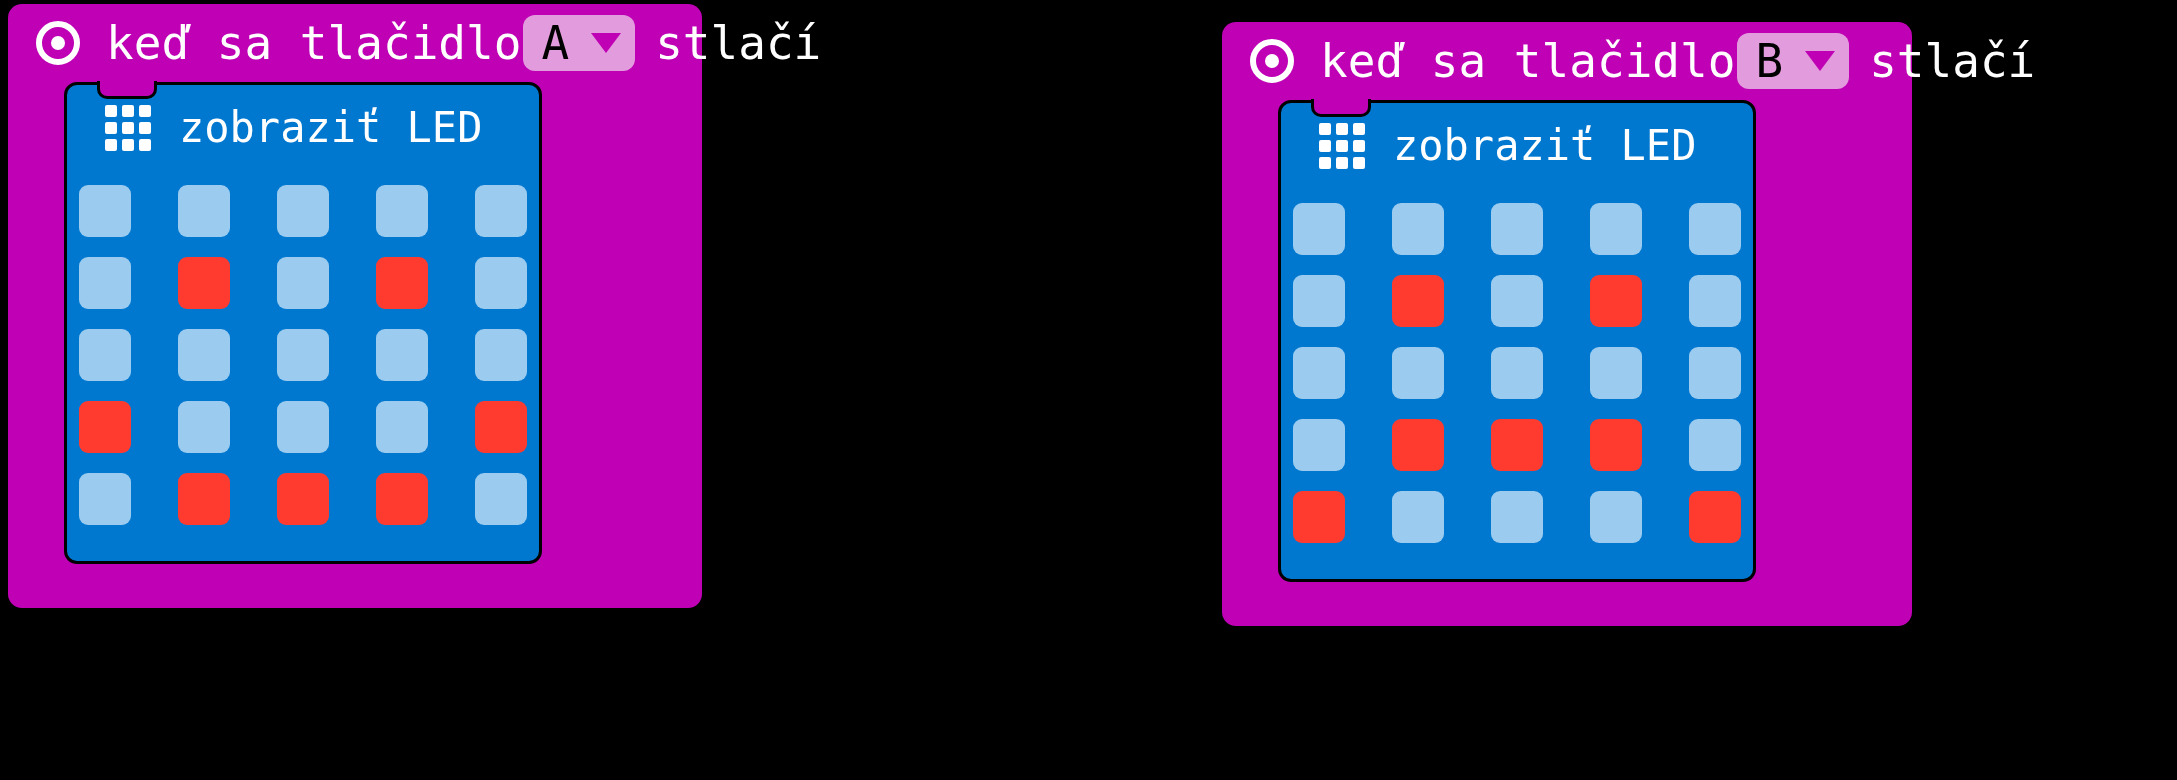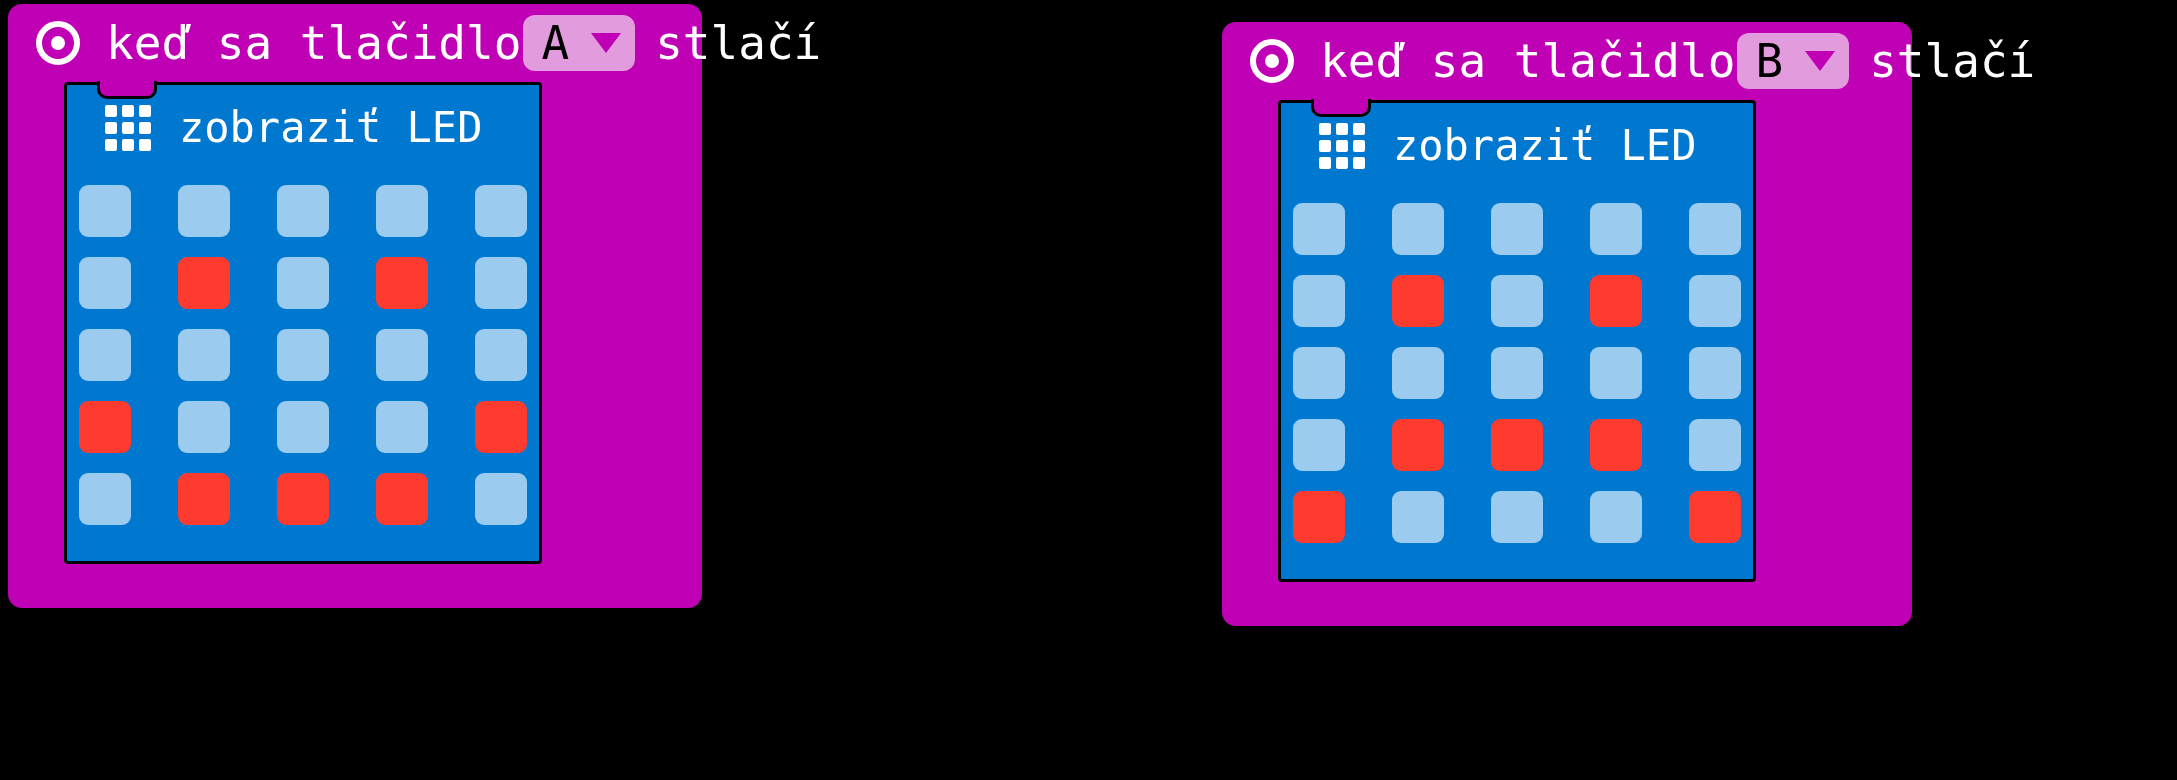--- a/index.html
+++ b/index.html
@@ -97,21 +97,21 @@
     border-top: 20px solid #BF00B4;
     margin-left: 22px;
   }
 
   
   .led-block {
     position: relative;
     background: #0078D0;
     border: 3px solid #701a75;
     box-sizing: border-box;
-    border-radius: 4px;
+    border-radius: 13px;
     padding: 0;
   }
   
   .led-block .notch {
     position: absolute;
     top: -4px;
     left: 30px;
     width: 60px;
     height: 18px;
     background: #BF00B4;

